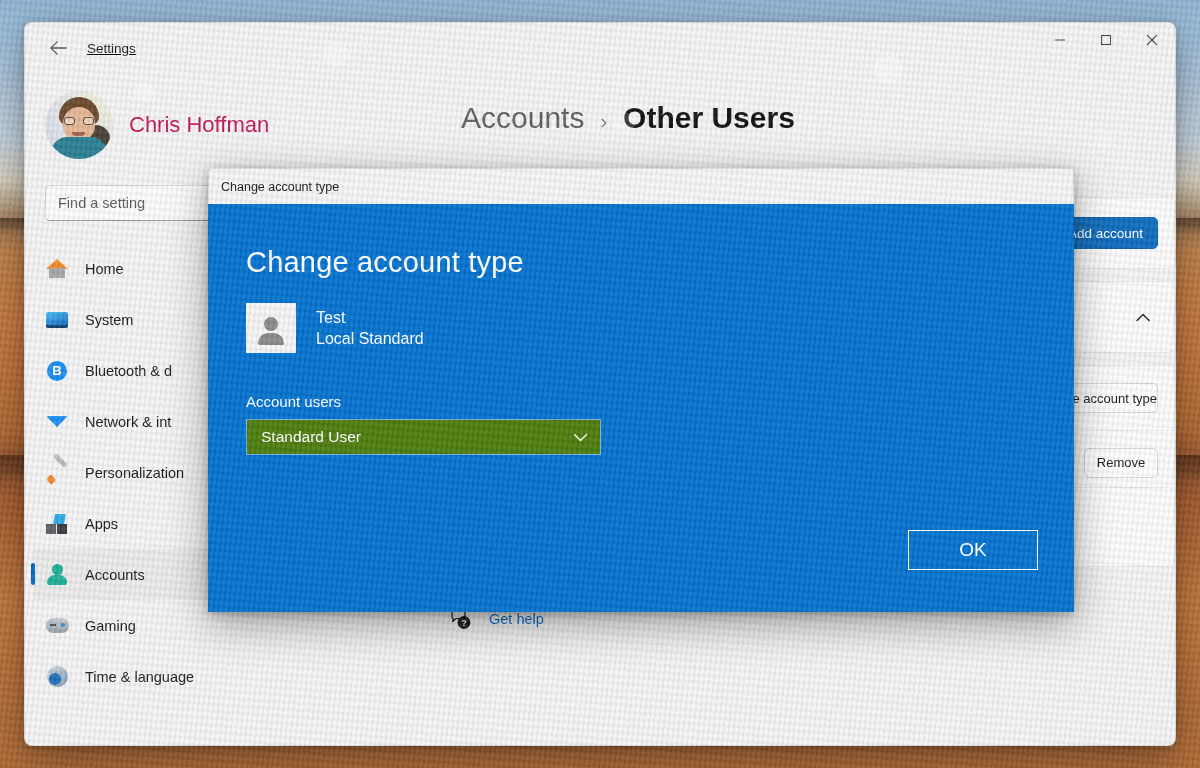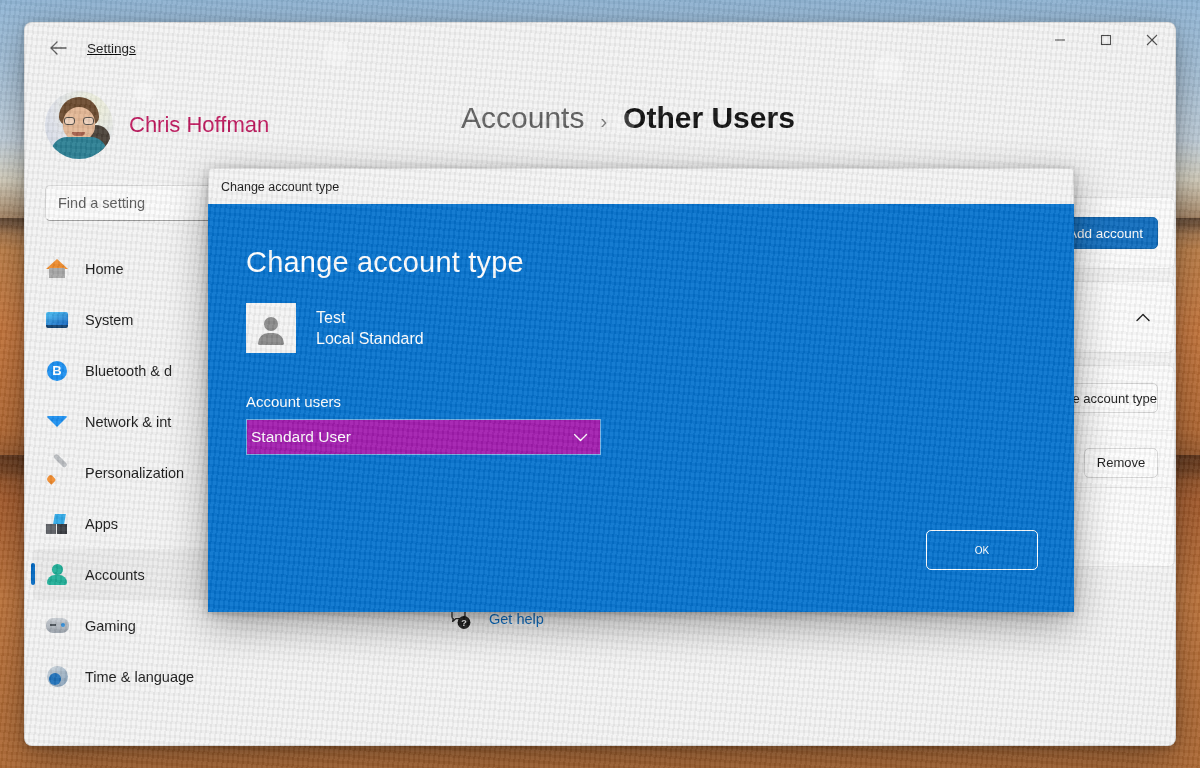--- a/index.html
+++ b/index.html
@@ -181,31 +181,31 @@
   .acct-row{ display:flex; align-items:center; gap:20px; margin-top:24px; }
   .acct-pic{ width:50px; height:50px; background:#f4f4f4; display:flex; align-items:center; justify-content:center; }
   .acct-pic .ph{ width:14px;height:14px;border-radius:50%; background:#8a8a8a; position:relative; top:-4px;}
   .acct-pic .pb{ width:26px;height:12px;border-radius:13px 13px 2px 2px; background:#8a8a8a; position:absolute; margin-top:22px;}
   .acct-text{ display:flex; flex-direction:column; gap:3px; }
   .acct-name{ font-size:16px; color:#fff; }
   .acct-kind{ font-size:16px; color:#fff; }
 
   .field-label{ margin-top:40px; font-size:15px; color:#fff; }
   .select{
-    margin-top:9px; width:355px; height:36px; background:#a21caf;
+    margin-top:9px; width:355px; height:36px; background:#4d7c0f;
     border:1px solid #79b3e4; display:flex; align-items:center; justify-content:space-between;
-    padding:0 12px 0 4px;
+    padding:0 12px 0 14px;
   }
   .select span{ font-size:15.5px; color:#fff; }
 
   .dlg-actions{ position:absolute; right:36px; bottom:42px; display:flex; gap:28px; }
   .dlg-btn{
-    width:112px; height:40px; border:1.5px solid #fff; background:transparent;
-    color:#fff; font-size:10px; display:flex; align-items:center; justify-content:center;
-    border-radius:5px;
+    width:130px; height:40px; border:1.5px solid #fff; background:transparent;
+    color:#fff; font-size:19px; display:flex; align-items:center; justify-content:center;
+    border-radius:0;
   }
 </style>
 </head>
 <body>
 
 <div id="desktop">
   <div class="dune-shadow ds1"></div>
   <div class="dune-shadow ds2"></div>
 
   <div id="settings-window">

